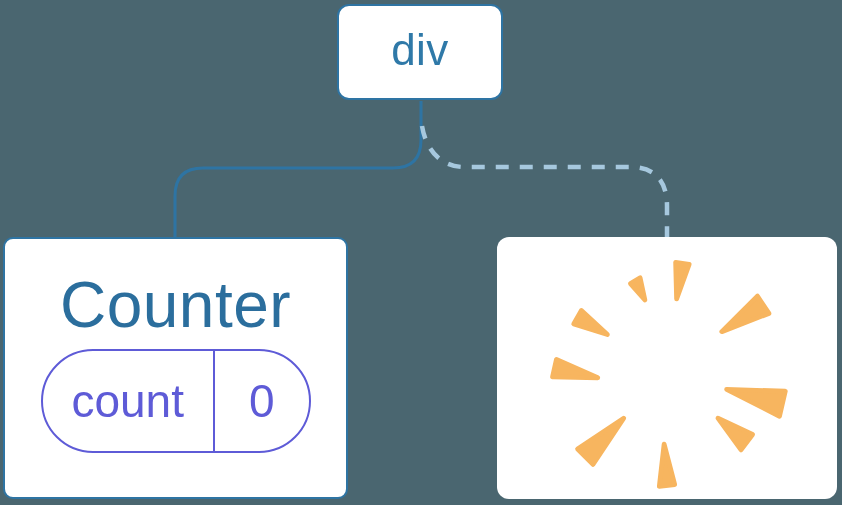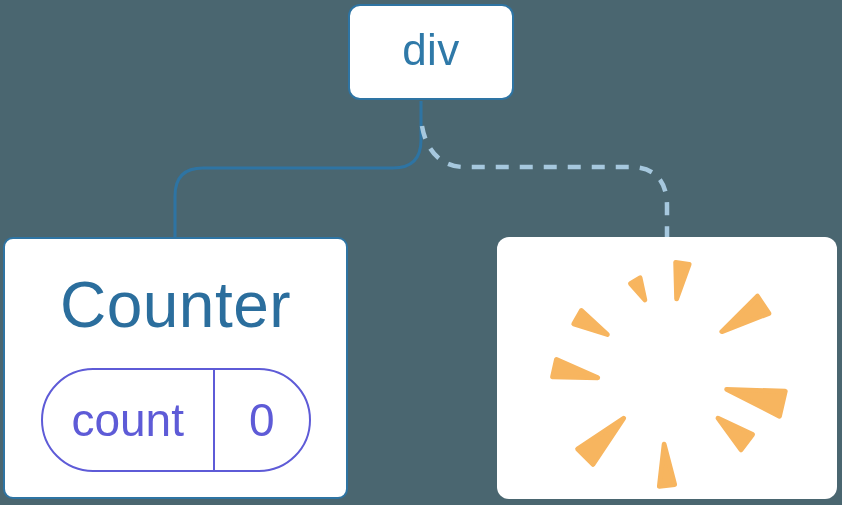--- a/index.html
+++ b/index.html
@@ -34,21 +34,21 @@
   }
   .connector-dashed {
     fill: none;
     stroke: var(--color-line-dashed);
     stroke-width: 4.5;
     stroke-dasharray: 13 11;
   }
 
   .root-node {
     position: absolute;
-    left: 348px; top: 4px;
+    left: 337px; top: 4px;
     width: 166px; height: 96px;
     background: var(--color-card);
     border: 2.5px solid var(--color-node-border);
     border-radius: 12px;
     display: flex; align-items: center; justify-content: center;
   }
   .root-node .label {
     color: var(--color-node-text);
     font-size: 44px;
     font-weight: 500;
@@ -67,21 +67,21 @@
     padding-top: 38px;
   }
   .counter-title {
     color: var(--color-title-text);
     font-size: 64px;
     font-weight: 500;
     line-height: 56px;
     letter-spacing: 0.5px;
   }
   .state-pill {
-    margin-top: 35px;
+    margin-top: 16px;
     width: 270px; height: 104px;
     border: 2px solid var(--color-state);
     border-radius: 52px;
     display: flex;
     overflow: hidden;
     background: var(--color-card);
   }
   .state-pill .cell {
     display: flex; align-items: center; justify-content: center;
     color: var(--color-state);

